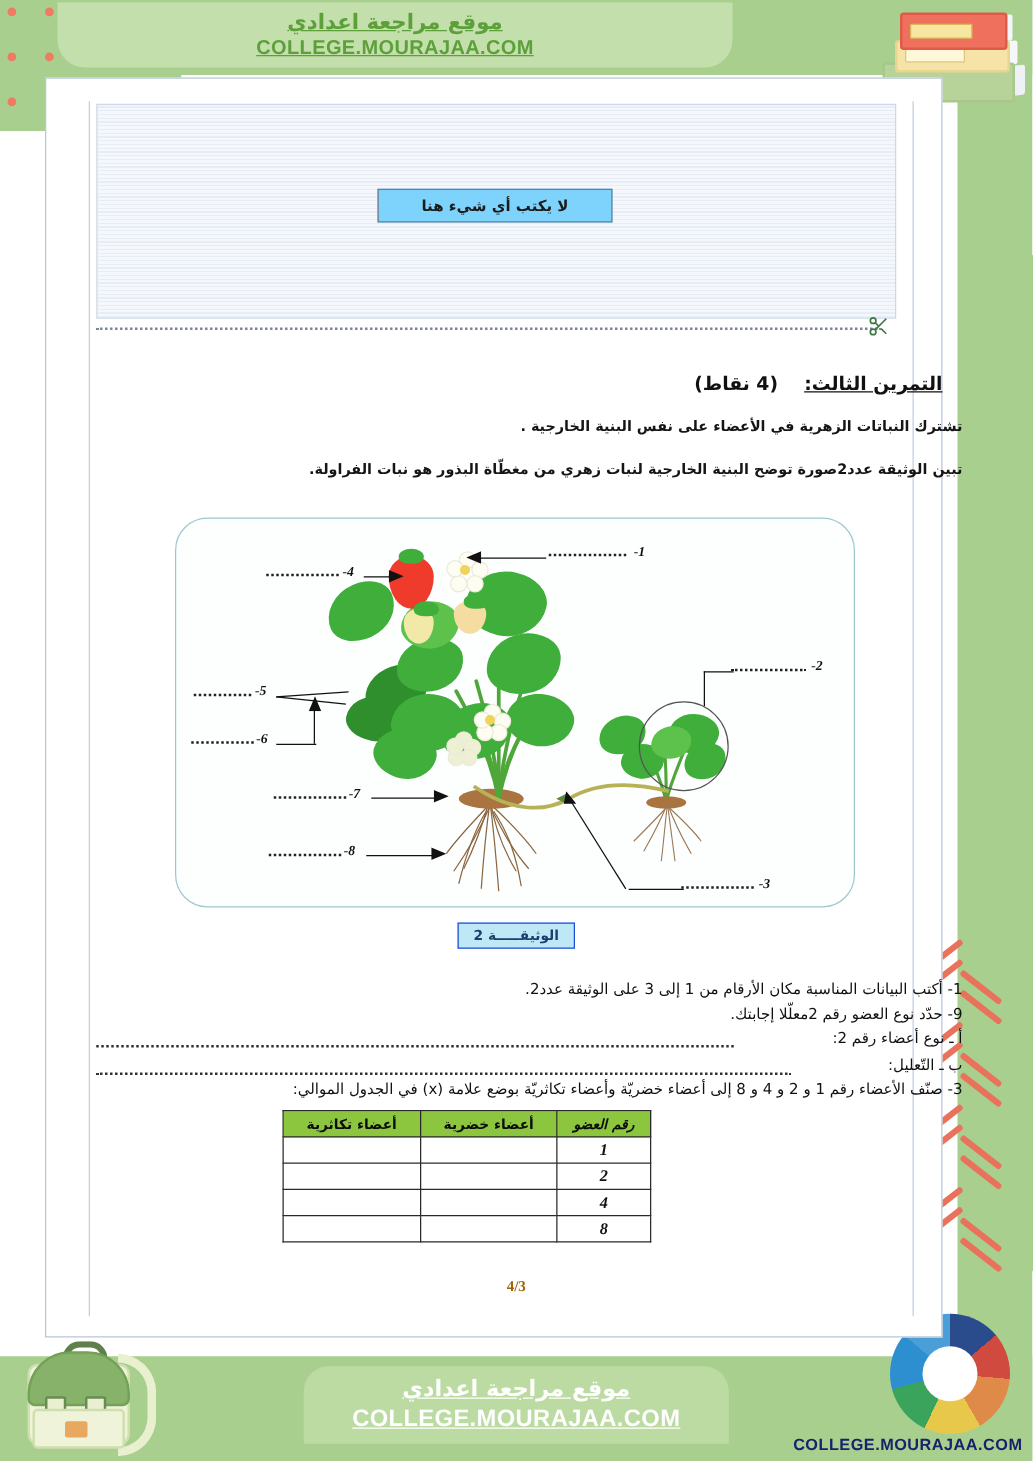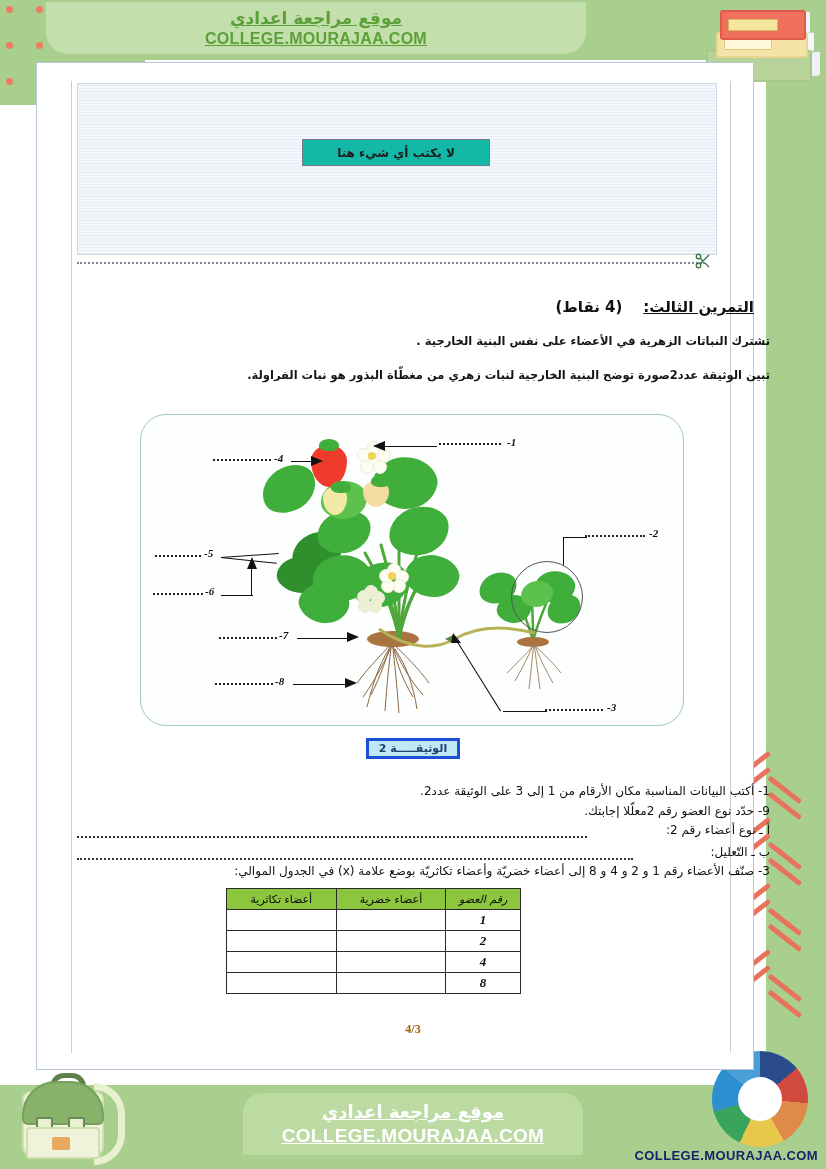--- a/index.html
+++ b/index.html
@@ -135,22 +135,22 @@
 
   
   .nowrite-box{
     position:absolute;left:77px;top:83px;width:640px;height:172px;
     background:
       repeating-linear-gradient(0deg,#e8edf5 0,#e8edf5 1px,#f4f7fb 1px,#f4f7fb 3px),
       repeating-linear-gradient(90deg,#e3e9f3 0,#e3e9f3 1px,transparent 1px,transparent 3px);
     border:1px solid #cdd7e5;box-sizing:border-box;
   }
   .nowrite-label{
-    position:absolute;left:302px;top:139px;width:188px;height:27px;
-    background:#14b8a6;border:1px solid #6f7b8c;box-sizing:border-box;
+    position:absolute;left:302px;top:151px;width:188px;height:27px;
+    background:#7dd3fc;border:1px solid #6f7b8c;box-sizing:border-box;
     display:flex;align-items:center;justify-content:center;
     font-family:"DejaVu Sans", sans-serif;font-size:12px;font-weight:bold;color:#1b1b1b;
     direction:rtl;
   }
 
   .cutline{
     position:absolute;left:77px;top:262px;width:628px;height:1px;
     border-top:2px dotted #7b8696;
   }
   .scissors{
@@ -209,21 +209,21 @@
   .berry-pale{background:#f2e9a8;}
   .flower{position:absolute;width:26px;height:26px;}
   .petal{position:absolute;width:12px;height:12px;background:#fdfdf2;border-radius:50%;border:1px solid #eceada;}
   .fcenter{position:absolute;left:9px;top:9px;width:8px;height:8px;border-radius:50%;background:#f0d45a;}
   .roots{position:absolute;}
   .crown{position:absolute;background:#a9743f;border-radius:50%;}
 
   
   .doc-caption{
     position:absolute;left:366px;top:738px;width:94px;height:21px;
-    background:#bfe8f7;border:3px solid #1d4ed8;box-sizing:border-box;
+    background:#bfe8f7;border:1px solid #1d4ed8;box-sizing:border-box;
     display:flex;align-items:center;justify-content:center;
     font-family:"DejaVu Sans", sans-serif;font-size:11px;font-weight:bold;
     color:#1d3f6e;direction:rtl;
   }
 
   
   .q{
     position:absolute;right:56px;direction:rtl;text-align:right;
     font-family:"DejaVu Sans", sans-serif;
     font-size:12px;color:#111;white-space:nowrap;
@@ -243,21 +243,21 @@
   .tbl{
     position:absolute;left:226px;top:888px;width:295px;
     border-collapse:collapse;direction:rtl;
   }
   .tbl td,.tbl th{
     border:1px solid #2a2a2a;height:21px;box-sizing:border-box;
   }
   .tbl th{
     background:#8cc63e;
     font-family:"DejaVu Sans", sans-serif;
-    font-size:11px;font-weight:normal;color:#0c0c0c;
+    font-size:11px;font-weight:bold;color:#0c0c0c;
   }
   .tbl td{background:#ffffff;}
   .col-num{width:75px;text-align:center;
     font-family:"Liberation Serif",serif;font-size:13px;font-weight:bold;font-style:italic;color:#111;}
   .col-wide{width:110px;}
 
   .pagenum{
     position:absolute;left:0;right:0;top:1022px;text-align:center;
     font-family:"Liberation Serif",serif;font-size:12px;font-weight:bold;color:#a16207;
   }

